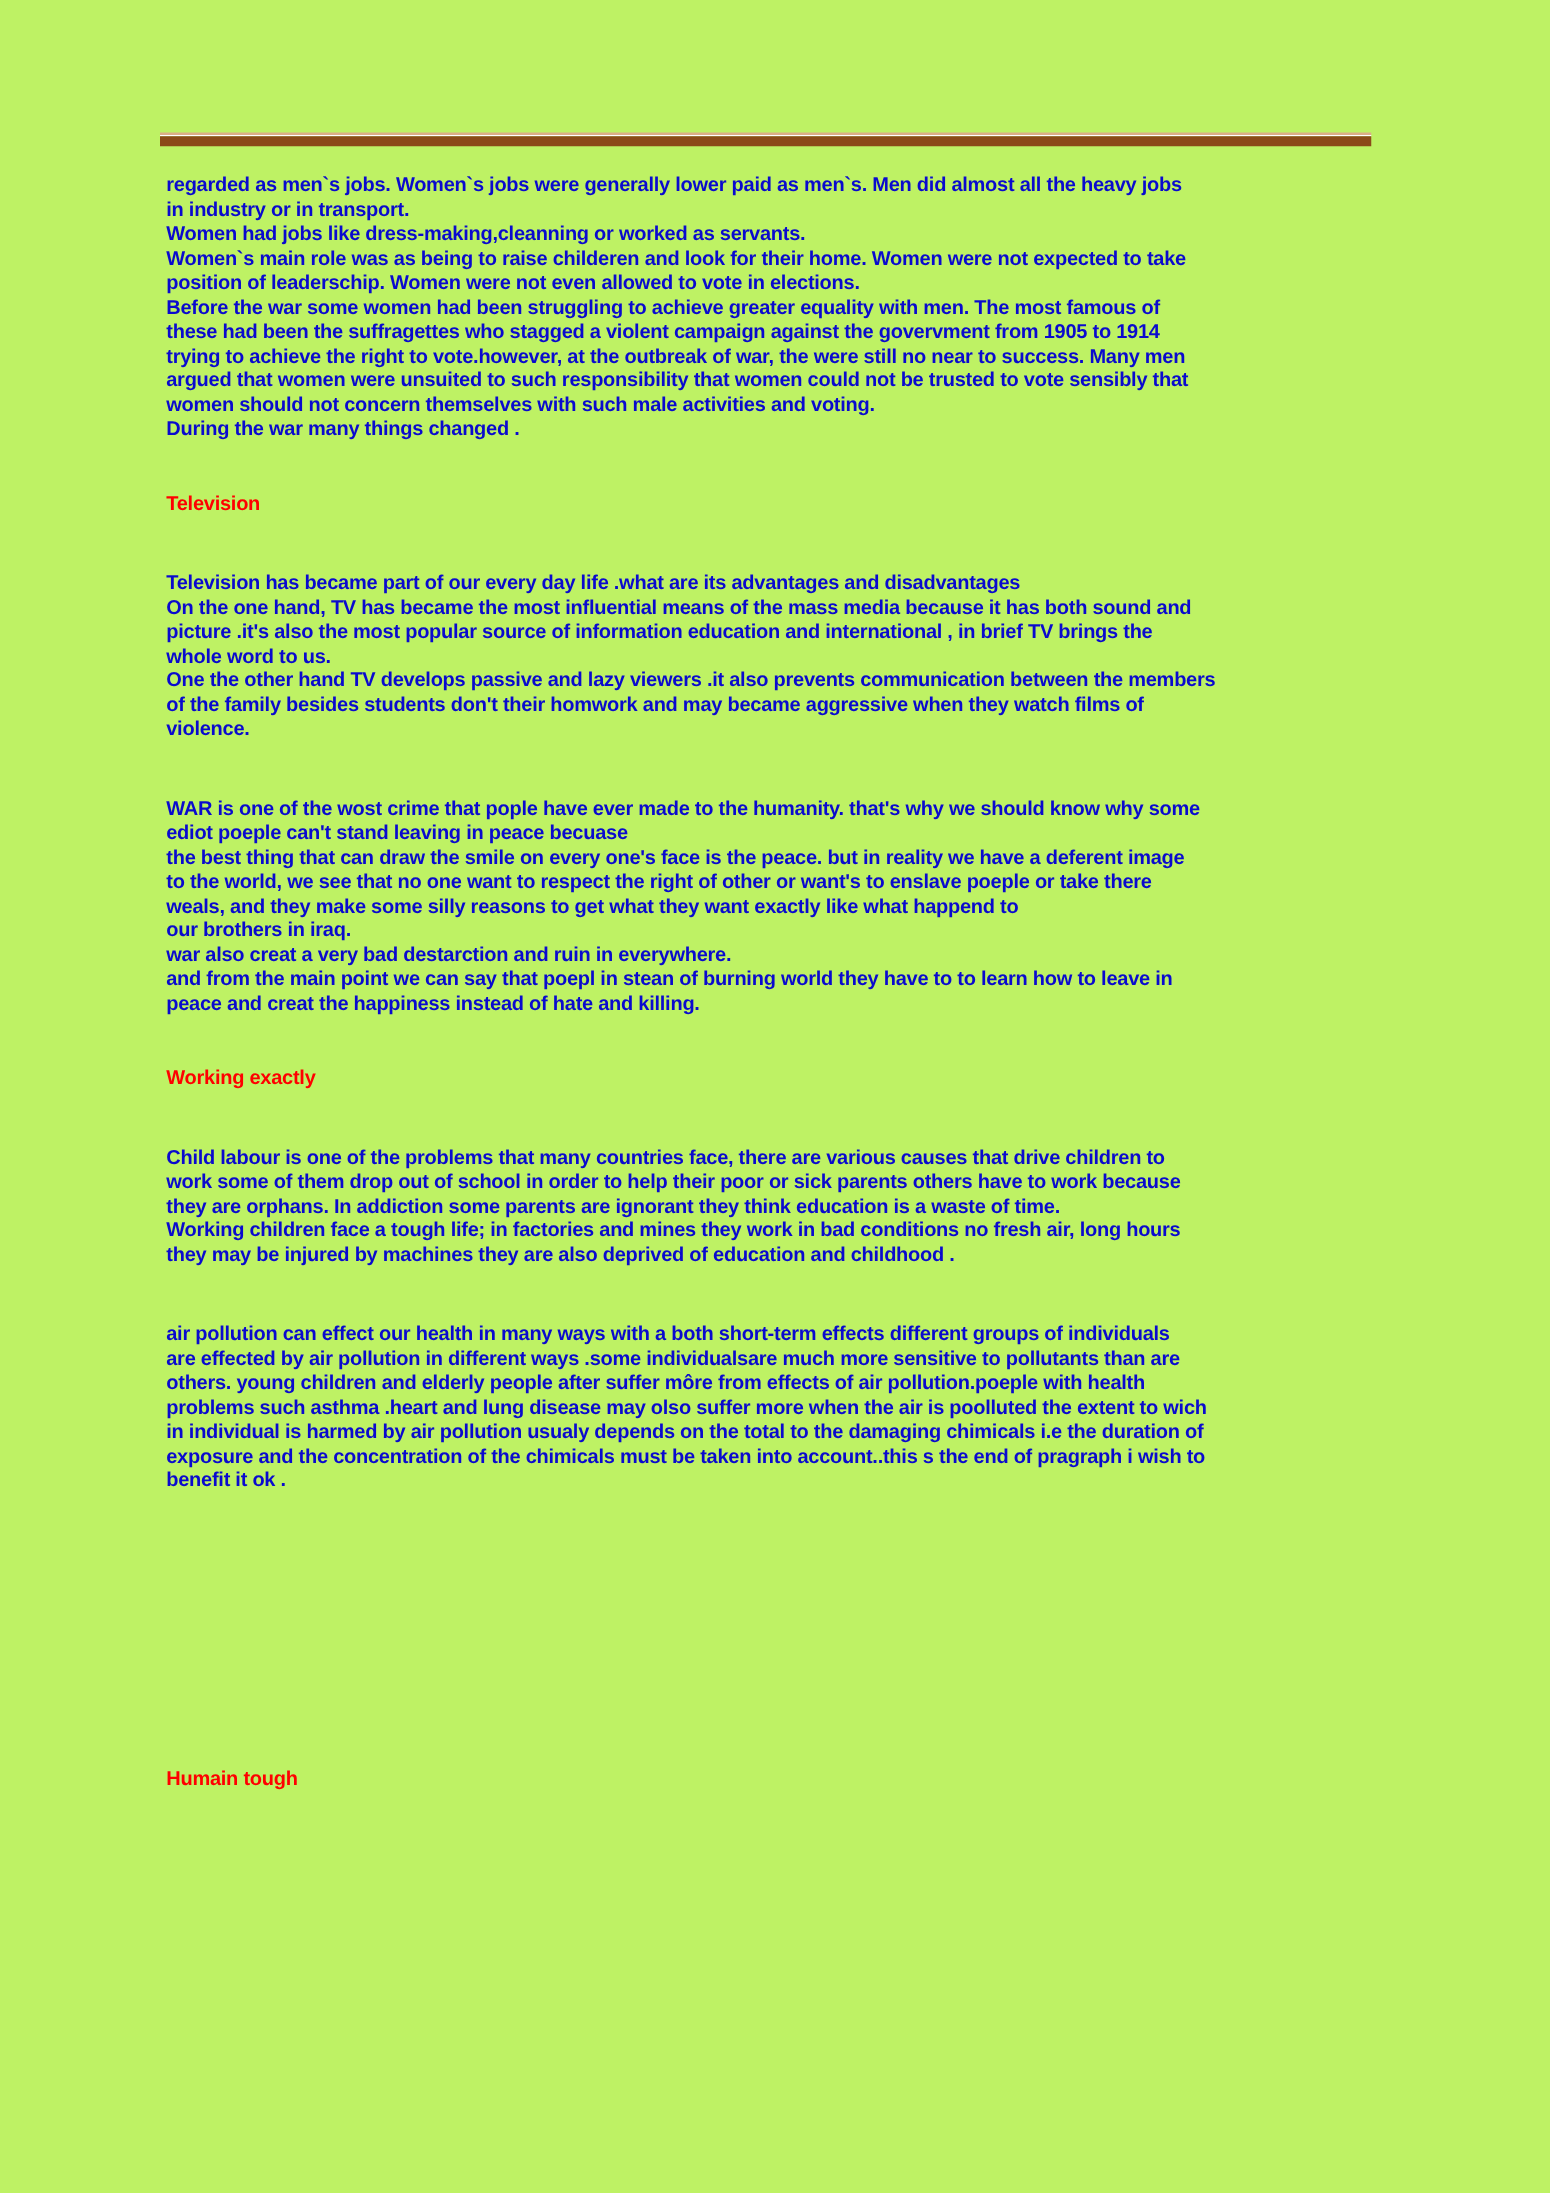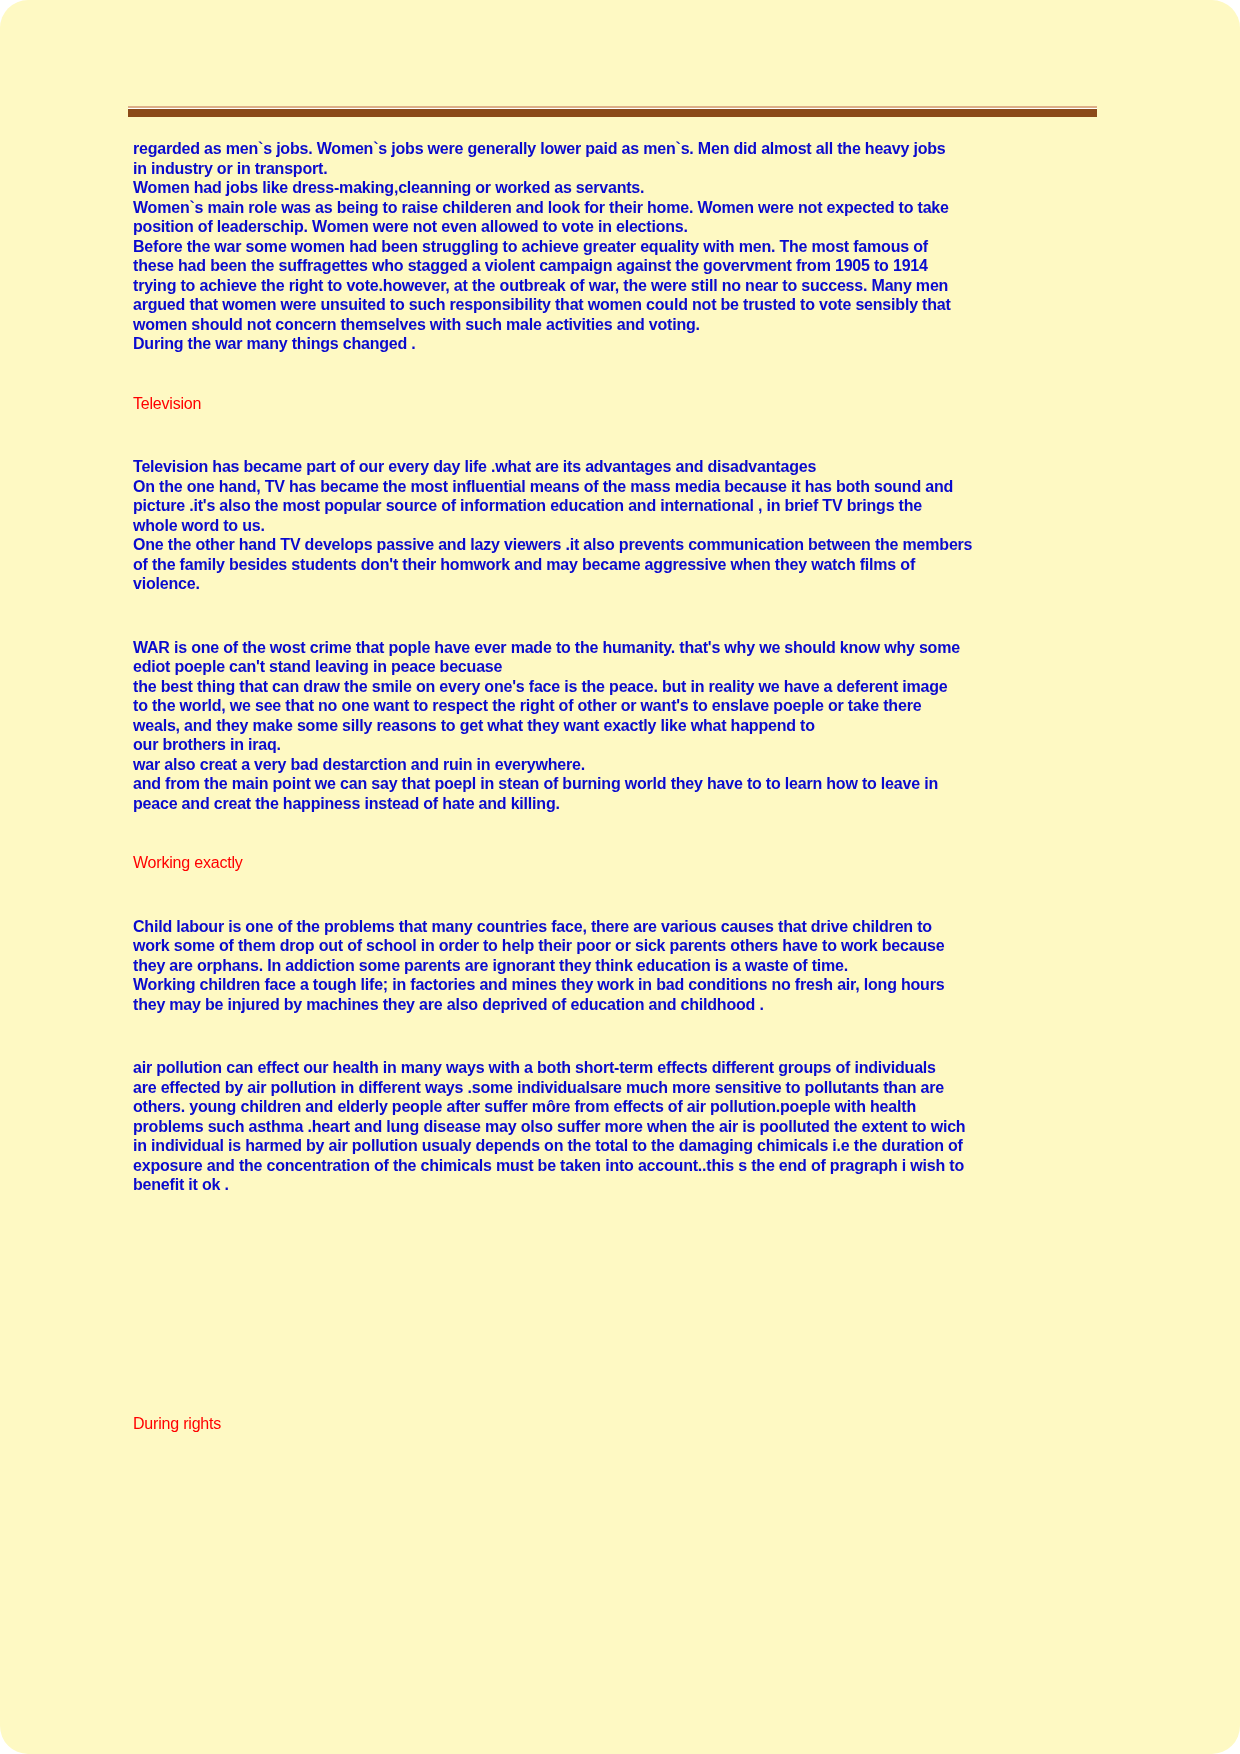--- a/index.html
+++ b/index.html
@@ -9,22 +9,21 @@
   }
   body {
     width: 1240px;
     height: 1754px;
     position: relative;
     font-family: "Liberation Sans", sans-serif;
   }
   .page {
     position: absolute;
     inset: 0;
-    background: #fef9c3;
-    border-radius: 28px;
+    background: #bef264;
   }
   .top-rule {
     position: absolute;
     left: 128px;
     top: 106px;
     width: 969px;
   }
   .top-rule .rule-light {
     height: 2px;
     background: var(--rule-light, #dcae87);
@@ -46,21 +45,21 @@
     font-size: 16px;
     line-height: 19.5px;
     letter-spacing: -0.2px;
     color: var(--body-text, #0a0ace);
   }
   .section { margin: 0; }
   .section .heading {
     margin: 40px 0 0 0;
     font-size: 16px;
     line-height: 19.5px;
-    font-weight: normal;
+    font-weight: bold;
     color: var(--heading-text, #ff0000);
   }
   .section .para {
     margin: 44px 0 0 0;
     white-space: pre-line;
   }
   .section:first-child .para { margin-top: 0; }
   .section:last-child { margin-top: 219px; }
   .section:last-child .heading { margin-top: 0; }
 </style>
@@ -119,16 +118,16 @@
       <div class="section">
         <div class="para">air pollution can effect our health in many ways with a both short-term effects different groups of individuals
 are effected by air pollution in different ways .some individualsare much more sensitive to pollutants than are
 others. young children and elderly people after suffer môre from effects of air pollution.poeple with health
 problems such asthma .heart and lung disease may olso suffer more when the air is poolluted the extent to wich
 in individual is harmed by air pollution usualy depends on the total to the damaging chimicals i.e the duration of
 exposure and the concentration of the chimicals must be taken into account..this s the end of pragraph i wish to
 benefit it ok .</div>
       </div>
       <div class="section">
-        <div class="heading">During rights</div>
+        <div class="heading">Humain tough</div>
       </div>
     </div>
 </div>
 
 </body></html>

